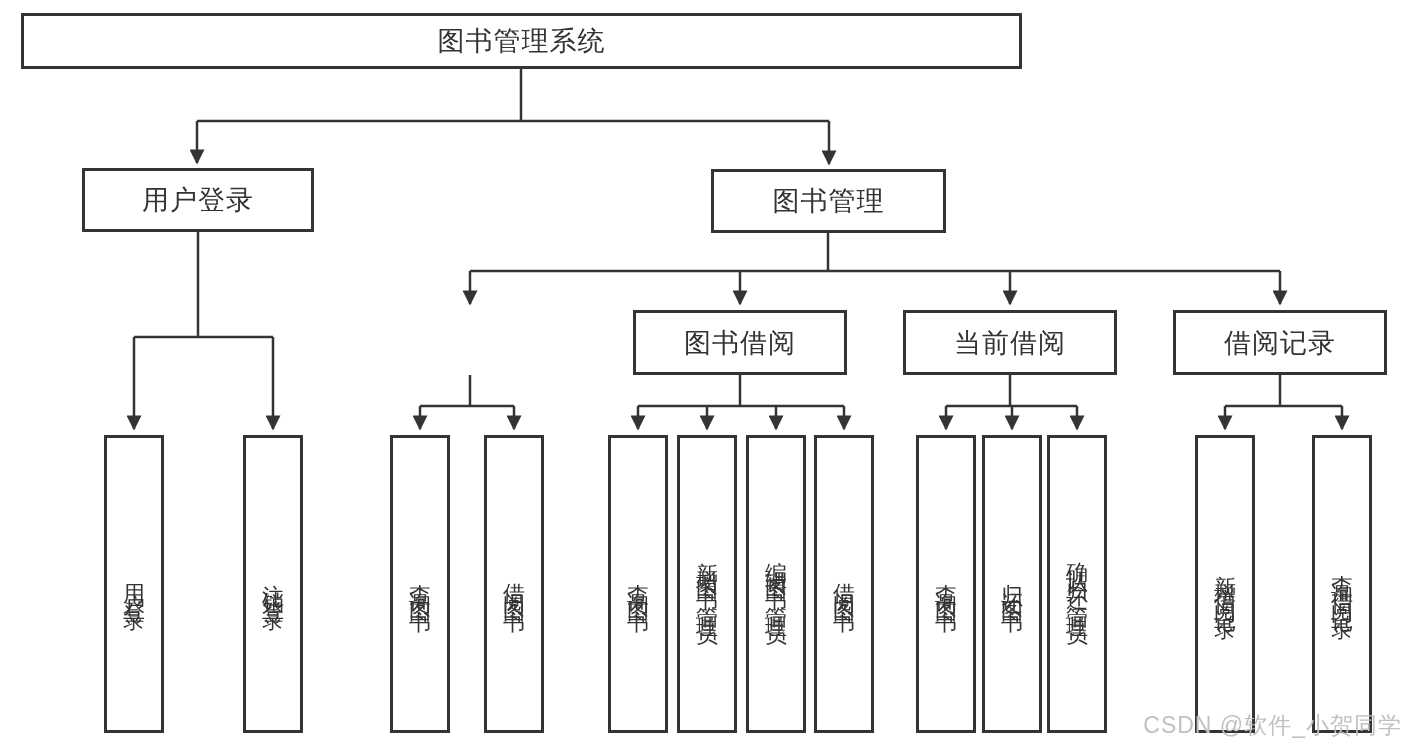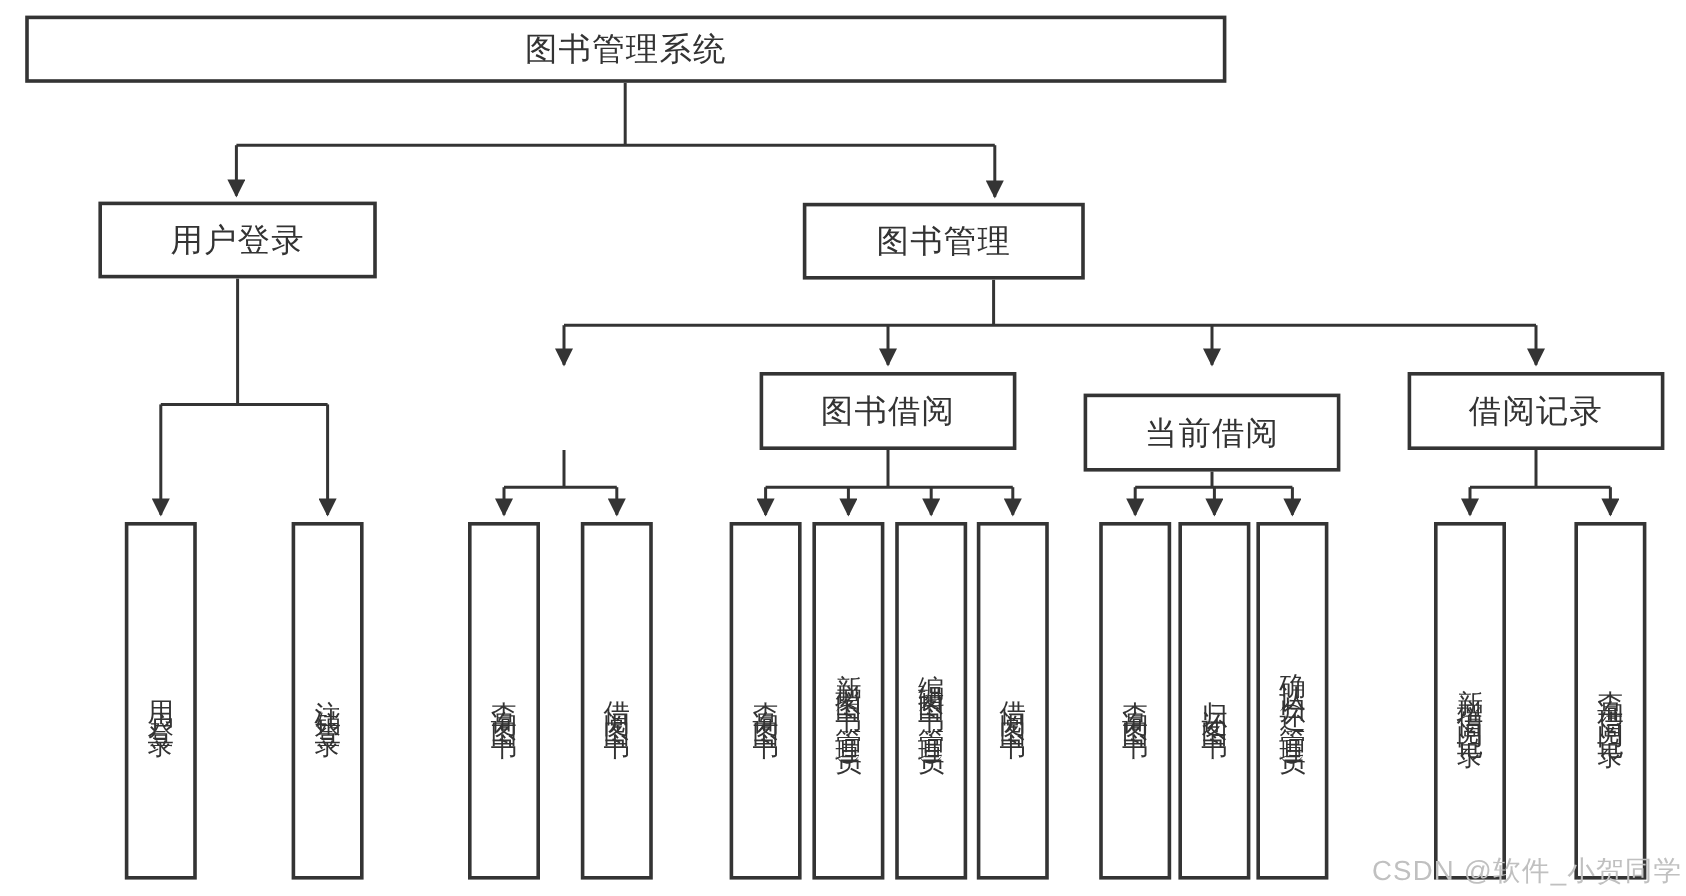--- a/index.html
+++ b/index.html
@@ -100,28 +100,28 @@
     <line x1="1342" y1="406" x2="1342" y2="429" marker-end="url(#arrow)"></line>
   </svg>
 
   <div class="box" style="left:21px;top:13px;width:1001px;height:56px;">
     <span class="hlabel">图书管理系统</span>
   </div>
 
   <div class="box" style="left:82px;top:168px;width:232px;height:64px;">
     <span class="hlabel">用户登录</span>
   </div>
-  <div class="box" style="left:669px;top:169px;width:235px;height:64px;">
+  <div class="box" style="left:711px;top:169px;width:235px;height:64px;">
     <span class="hlabel">图书管理</span>
   </div>
 
   <div class="box" style="left:633px;top:310px;width:214px;height:65px;">
     <span class="hlabel">图书借阅</span>
   </div>
-  <div class="box" style="left:903px;top:310px;width:214px;height:65px;margin-top:18px;">
+  <div class="box" style="left:903px;top:310px;width:214px;height:65px;">
     <span class="hlabel">当前借阅</span>
   </div>
   <div class="box" style="left:1173px;top:310px;width:214px;height:65px;">
     <span class="hlabel">借阅记录</span>
   </div>
 
   <div class="box leaf" style="left:104px;">
     <span class="vlabel">用户登录</span>
   </div>
   <div class="box leaf" style="left:243px;">

